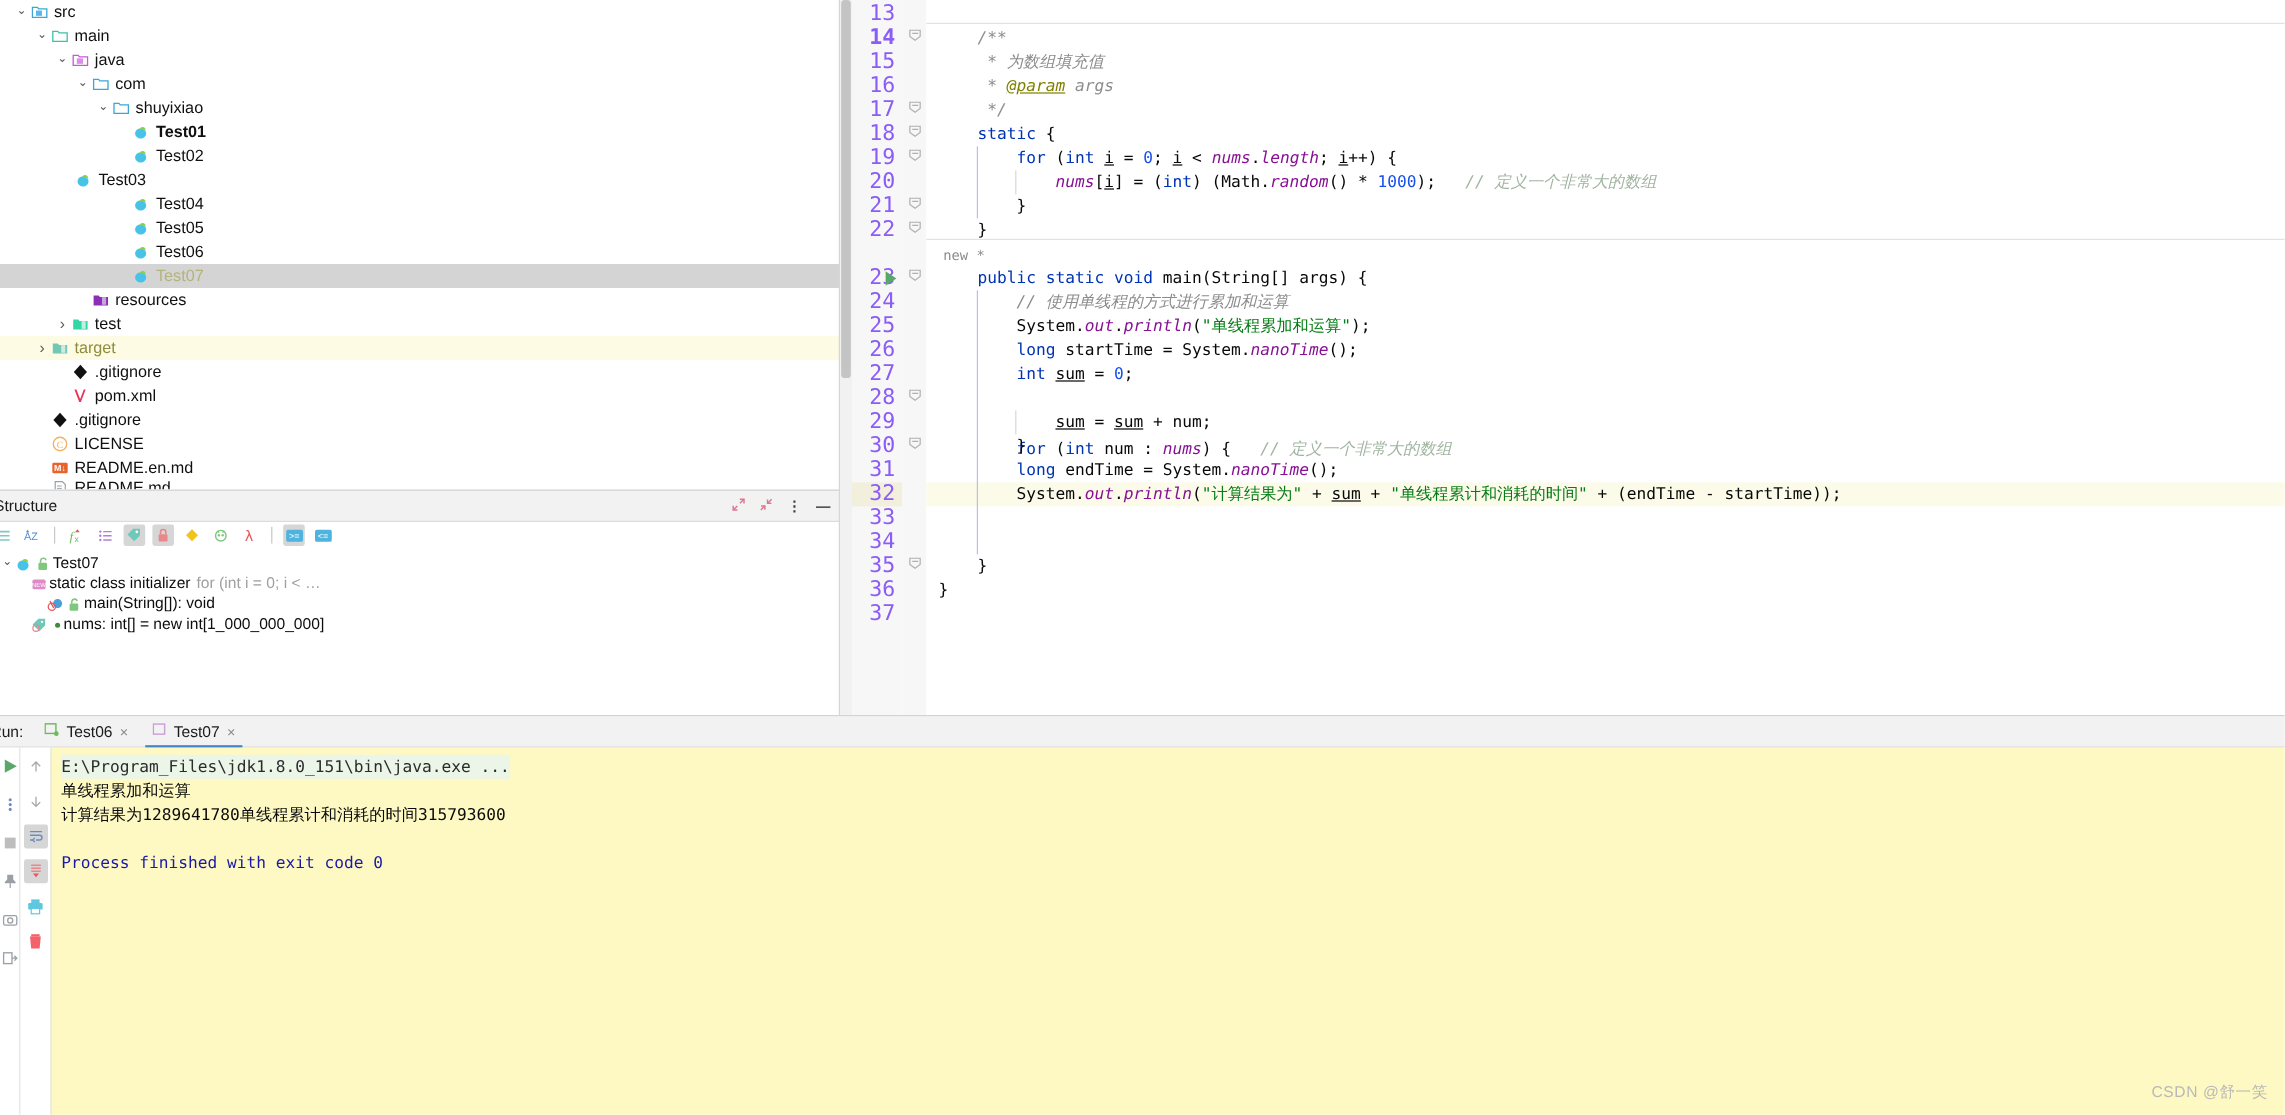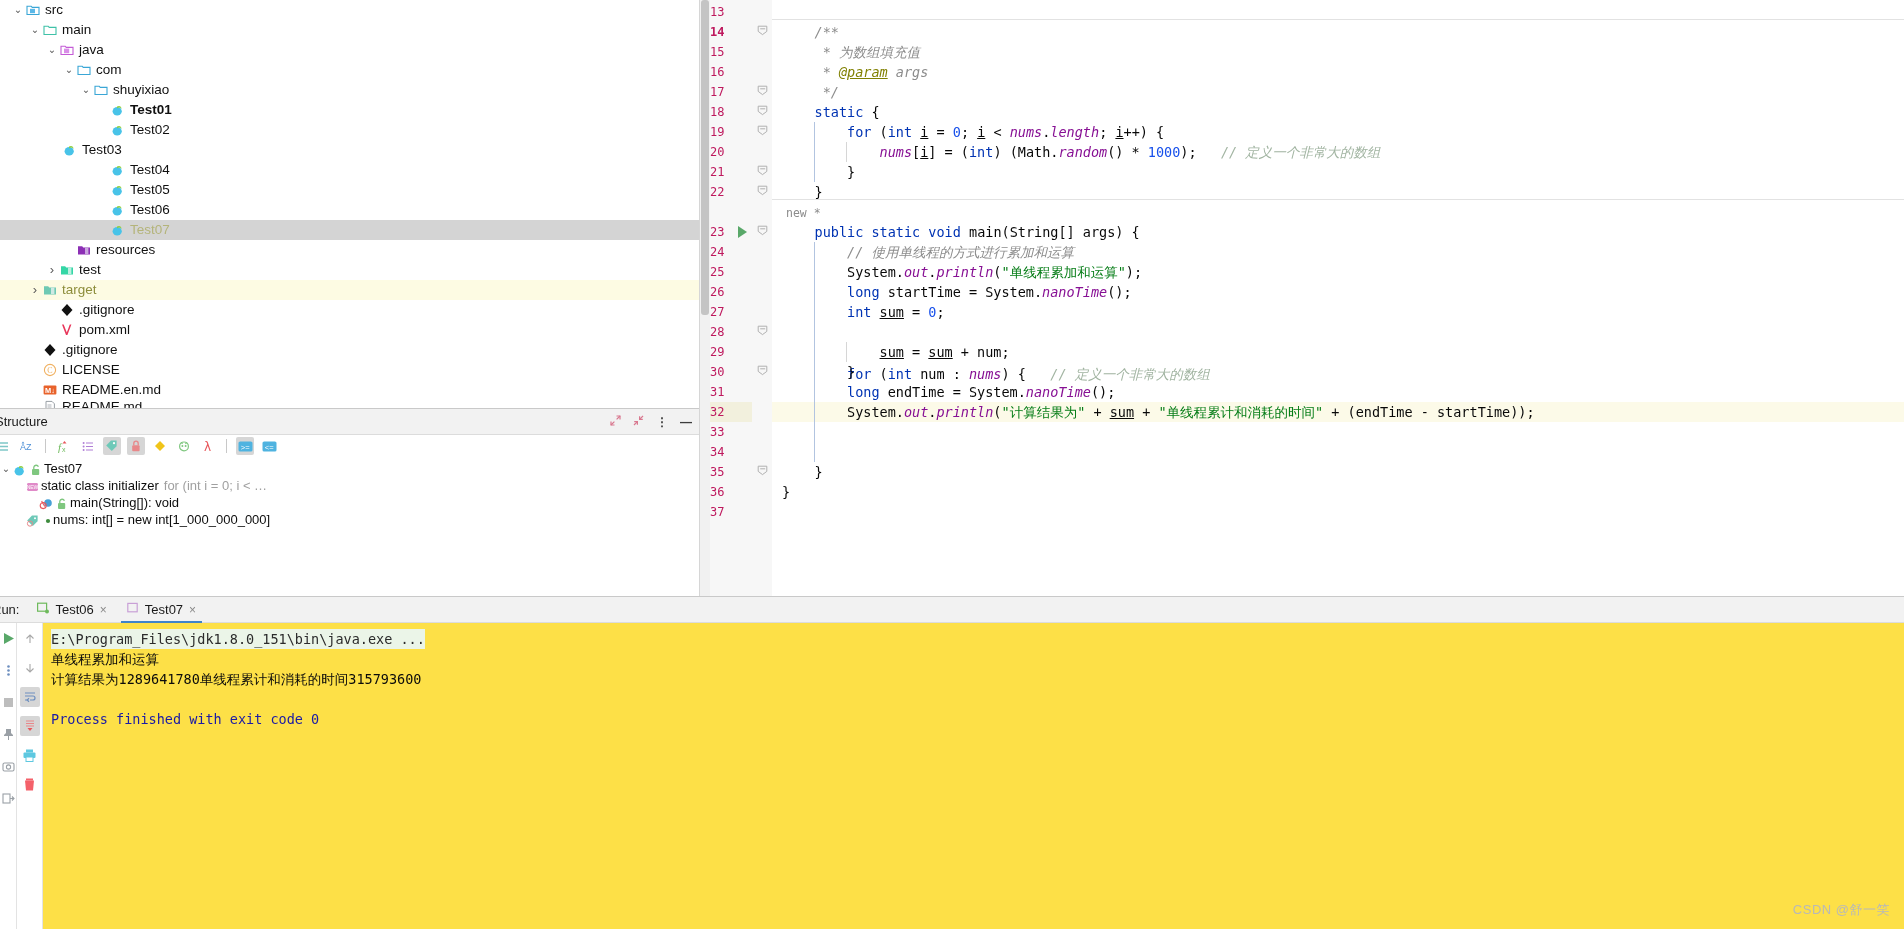--- a/index.html
+++ b/index.html
@@ -88,22 +88,22 @@
   }
   #gutter-fold {
     position: absolute; left: 52px; top: 0; width: 20px; height: 596px;
     background: #f7f7f7; border-right: 0;
   }
   #code-area {
     position: absolute; left: 72px; top: 0; right: 0; height: 596px;
     background: #ffffff;
   }
   .ln {
-    position: absolute; right: 6px; width: 36px; 
-    font-family: "DejaVu Sans Mono", monospace; font-size: 12px; color: #be185d;
+    position: absolute; right: 6px; width: 36px; text-align: right;
+    font-family: "DejaVu Sans Mono", monospace; font-size: 18px; color: #8b5cf6;
     height: 20px; line-height: 20px;
   }
   .codeline {
     position: absolute; left: 10px; height: 20px; line-height: 20px;
     font-family: "DejaVu Sans Mono", monospace; font-size: 13.5px;
     white-space: pre; color: #080808;
   }
   .hl-row { position: absolute; left: 0; right: 0; height: 20px; }
   .hl-yellow { background: #fcfae8; }
   .fold {
@@ -156,21 +156,21 @@
   #run-tool-col {
     position: absolute; left: 16px; top: 26px; width: 26px; height: 307px;
     background: #ffffff; border-left: 1px solid #e3e3e3;
     display: flex; flex-direction: column; align-items: center;
     padding-top: 6px; gap: 9px;
   }
   .rt-btn { width: 20px; height: 20px; display:flex; align-items:center; justify-content:center; border-radius:2px; cursor:pointer;}
   .rt-btn.active { background:#d6d6d6; }
   #console {
     position: absolute; left: 42px; top: 26px; right: 0; height: 307px;
-    background: #fde047; border-left: 1px solid #e3e3e3;
+    background: #fef9c3; border-left: 1px solid #e3e3e3;
     padding: 6px 0 0 8px;
     font-family: "DejaVu Sans Mono", monospace; font-size: 13.5px;
   }
   .cons-line { height: 20px; line-height: 20px; white-space: pre; }
   .cons-cmd { color: #2b2b2b; background: #ebf5e8; display: inline-block; }
   .cons-out { color: #0b0b0b; }
   .cons-fin { color: #1a1aa6; }
 
   #watermark {
     position: absolute; right: 14px; bottom: 10px;

